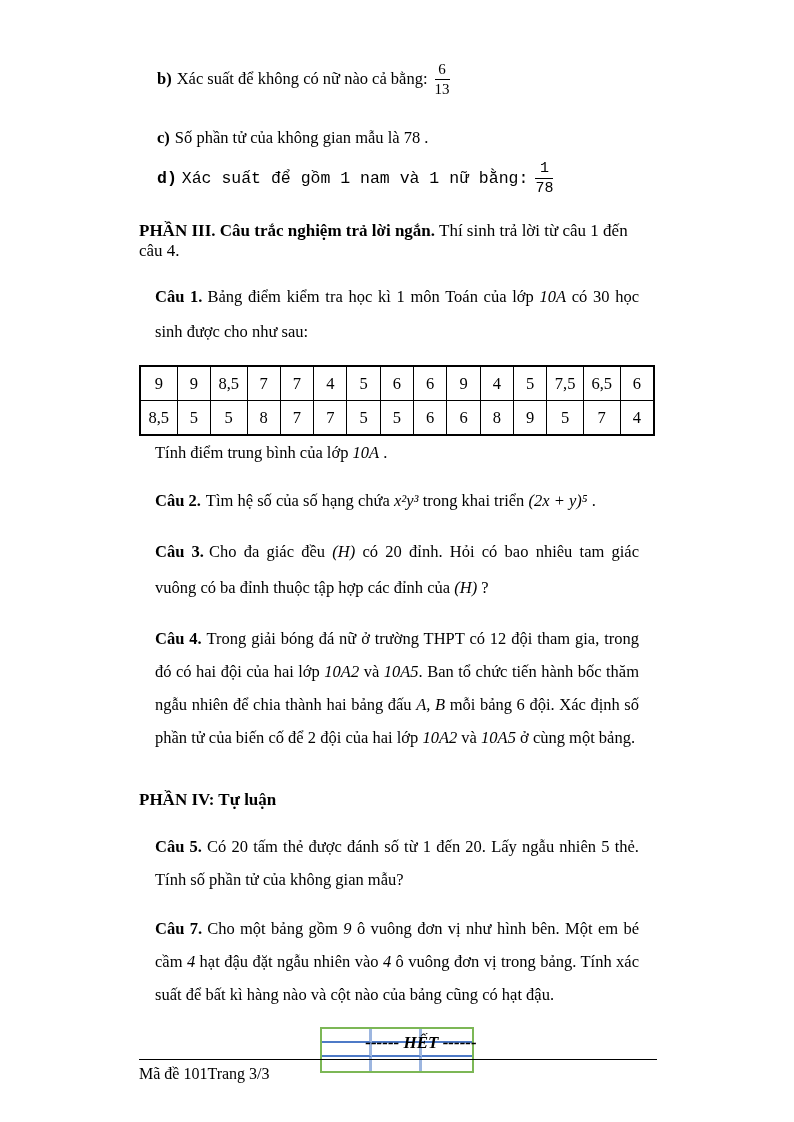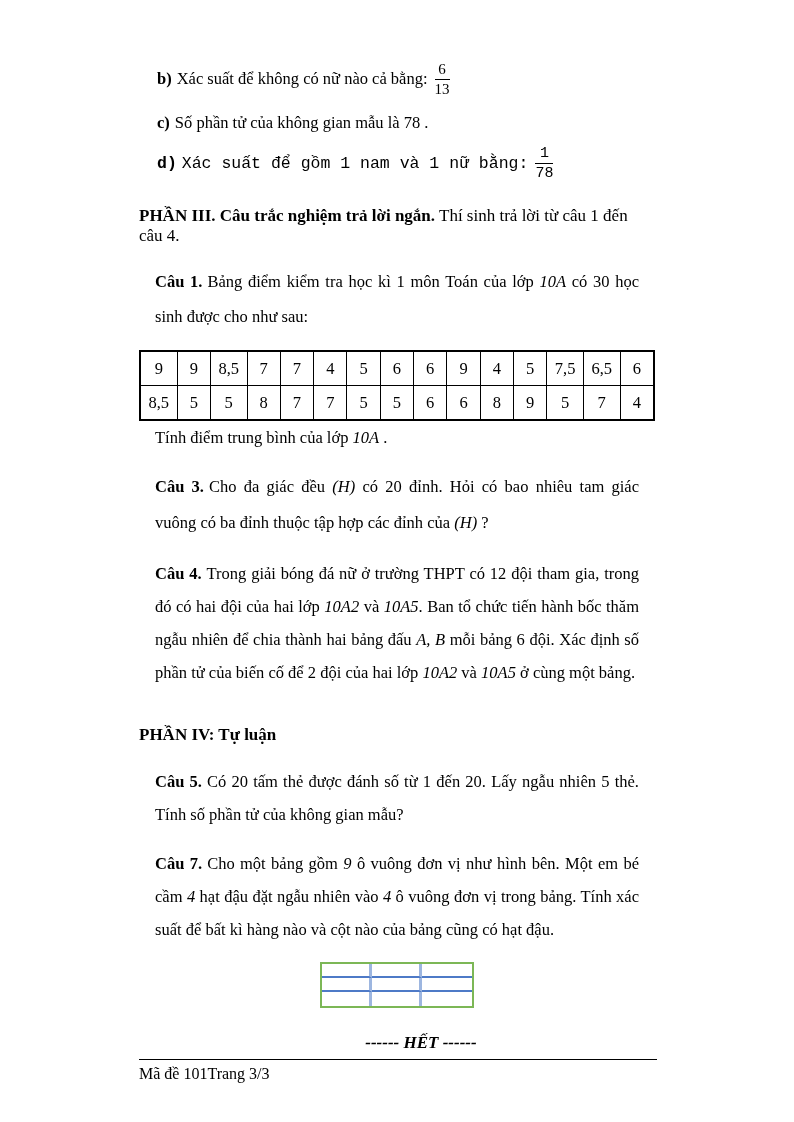--- a/index.html
+++ b/index.html
@@ -6,21 +6,21 @@
   .page {
     position:relative; width:630px; height:1122px; margin:0 auto;
     background:#ffffff; box-sizing:border-box;
     padding:57px 57px 0 57px;
     font-family:"Liberation Serif","DejaVu Serif",serif;
     font-size:16.5px; color:#000; overflow:hidden;
   }
   
   .ans { margin-left:18px; }
   .ans-b { margin-top:4px; }
-  .ans-c { margin-top:14px; }
+  .ans-c { margin-top:29px; }
   .ans-d { margin-top:12px;font-family:Liberation Mono, monospace; }
   .albl { font-weight:bold; margin-right:5px; }
   .frac { display:inline-block; vertical-align:middle; text-align:center;
           font-size:15px; line-height:1.15; margin-left:7px; }
   .frac .num { display:block; border-bottom:1px solid #000; padding:0 3px 1px 3px; }
   .frac .den { display:block; padding-top:1px;text-align:right; }
   
   .heading { margin:24px 0 0 0; font-size:17px; }
   .heading b { font-weight:bold; }
   .heading-iv { margin-top:36px; }
@@ -117,20 +117,21 @@
           <td>9</td>
           <td>5</td>
           <td>7</td>
           <td>4</td>
         </tr>
       </tbody>
   </table>
 
   <p class="para p-tinh"><span>Tính điểm trung bình của lớp </span><span class="math">10A</span><span> .</span></p>
 
+  <p class="para p-c2"><b class="qlbl">Câu 2.</b><span>Tìm hệ số của số hạng chứa </span><span class="math">x²y³</span><span> trong khai triển </span><span class="math">(2x + y)⁵</span><span> .</span></p>
 
   <p class="para p-c3"><b class="qlbl">Câu 3.</b><span>Cho đa giác đều </span><span class="math">(H)</span><span> có 20 đỉnh. Hỏi có bao nhiêu tam giác vuông có ba đỉnh thuộc tập hợp các đỉnh của </span><span class="math">(H)</span><span> ?</span></p>
 
   <p class="para p-c4"><b class="qlbl">Câu 4.</b><span>Trong giải bóng đá nữ ở trường THPT có 12 đội tham gia, trong đó có hai đội của hai lớp </span><span class="math">10A2</span><span> và </span><span class="math">10A5</span><span>. Ban tổ chức tiến hành bốc thăm ngẫu nhiên để chia thành hai bảng đấu </span><span class="math">A, B</span><span> mỗi bảng 6 đội. Xác định số phần tử của biến cố để 2 đội của hai lớp </span><span class="math">10A2</span><span> và </span><span class="math">10A5</span><span> ở cùng một bảng.</span></p>
 
   <p class="heading heading-iv"><b>PHẦN IV: Tự luận</b></p>
 
   <p class="para p-c5"><b class="qlbl">Câu 5.</b><span>Có 20 tấm thẻ được đánh số từ 1 đến 20. Lấy ngẫu nhiên 5 thẻ. Tính số phần tử của không gian mẫu?</span></p>
 
 

